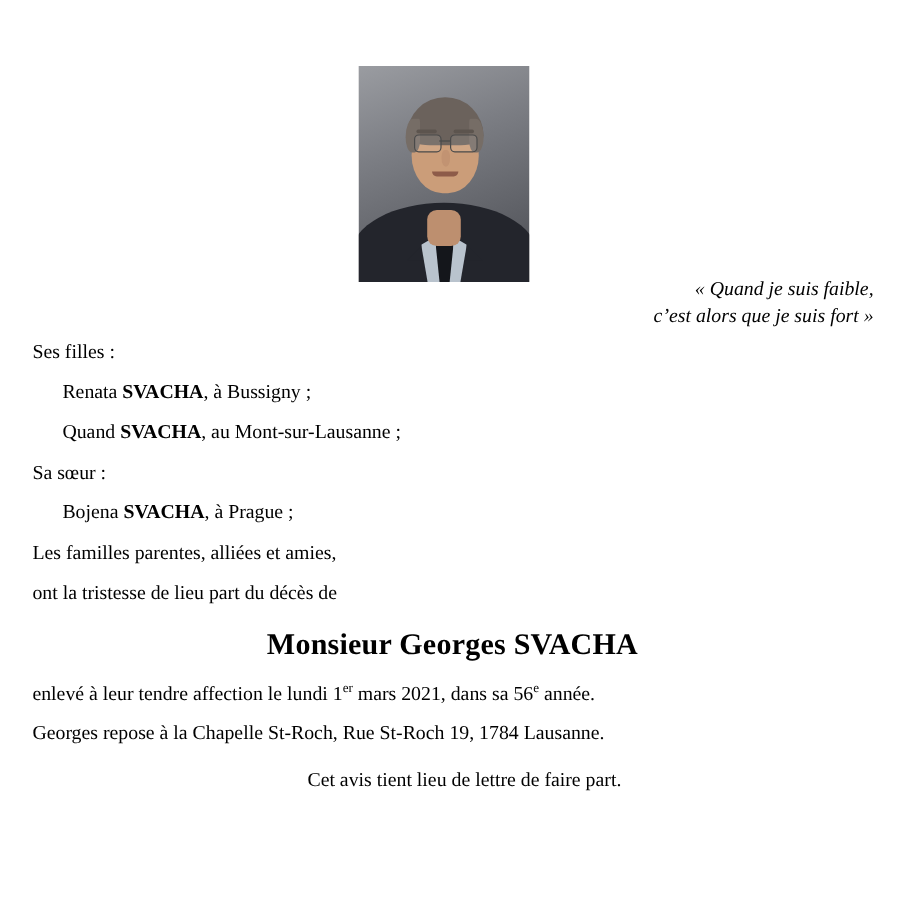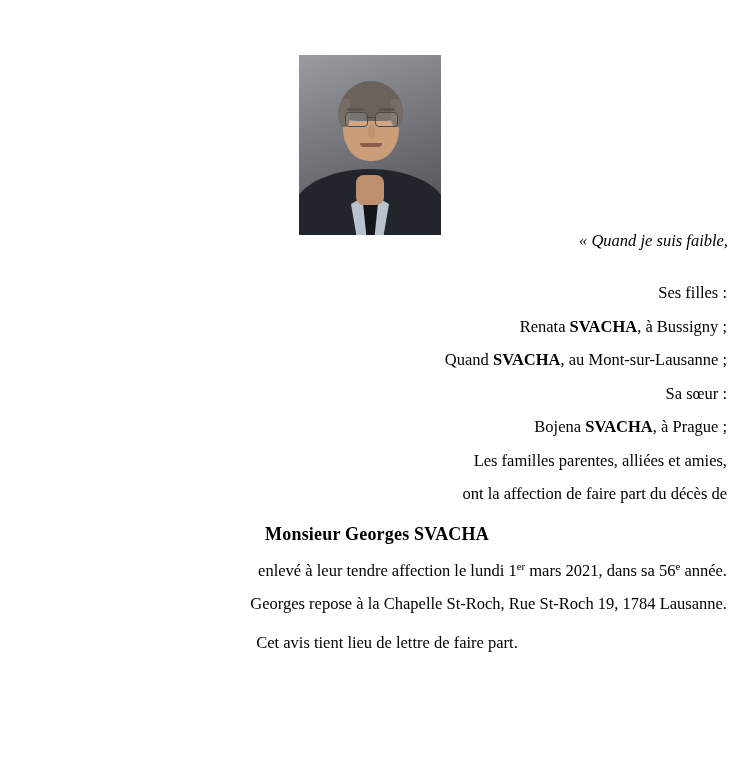--- a/index.html
+++ b/index.html
@@ -203,32 +203,31 @@
     position: absolute;
     left: 27px;
     top: 285px;
     width: 700px;
     font-size: 16.5px;
     line-height: 1.0;
   }
   .line {
     margin: 0 0 17px 0;
     white-space: nowrap;
-    text-align: right;
   }
   .indent {
     padding-left: 25px;
   }
   .name-bold {
     font-weight: bold;
   }
   .deceased-name {
     text-align: center;
     font-weight: bold;
-    font-size: 18px;
+    font-size: 25px;
     margin: 22px 0 20px 0;
     letter-spacing: .2px;
   }
   .closing {
     text-align: center;
     margin-top: 22px;
     padding-left: 20px;
   }
   sup {
     font-size: 0.66em;
@@ -261,37 +260,38 @@
         <div class="bridge"></div>
         <div class="lens r"></div>
       </div>
       <div class="nose"></div>
       <div class="mouth"></div>
     </div>
   </div>
 
   <div class="quote">
     <div>« Quand je suis faible,</div>
+    <div>c’est alors que je suis fort »</div>
   </div>
 
   <div class="body-text">
 
     <p class="line">Ses filles :</p>
 
     <p class="line indent"><span>Renata </span><span class="name-bold">SVACHA</span><span>, à Bussigny ;</span></p>
 
     <p class="line indent"><span>Quand </span><span class="name-bold">SVACHA</span><span>, au Mont-sur-Lausanne ;</span></p>
 
     <p class="line">Sa sœur :</p>
 
     <p class="line indent"><span>Bojena </span><span class="name-bold">SVACHA</span><span>, à Prague ;</span></p>
 
     <p class="line">Les familles parentes, alliées et amies,</p>
 
-    <p class="line">ont la affection de faire part du décès de</p>
+    <p class="line">ont la tristesse de lieu part du décès de</p>
 
     <p class="deceased-name">Monsieur Georges SVACHA</p>
 
     <p class="line"><span>enlevé à leur tendre affection le lundi 1</span><sup>er</sup><span> mars 2021, dans sa 56</span><sup>e</sup><span> année.</span></p>
 
     <p class="line">Georges repose à la Chapelle St-Roch, Rue St-Roch 19, 1784 Lausanne.</p>
 
 
     <p class="line closing">Cet avis tient lieu de lettre de faire part.</p>
 

